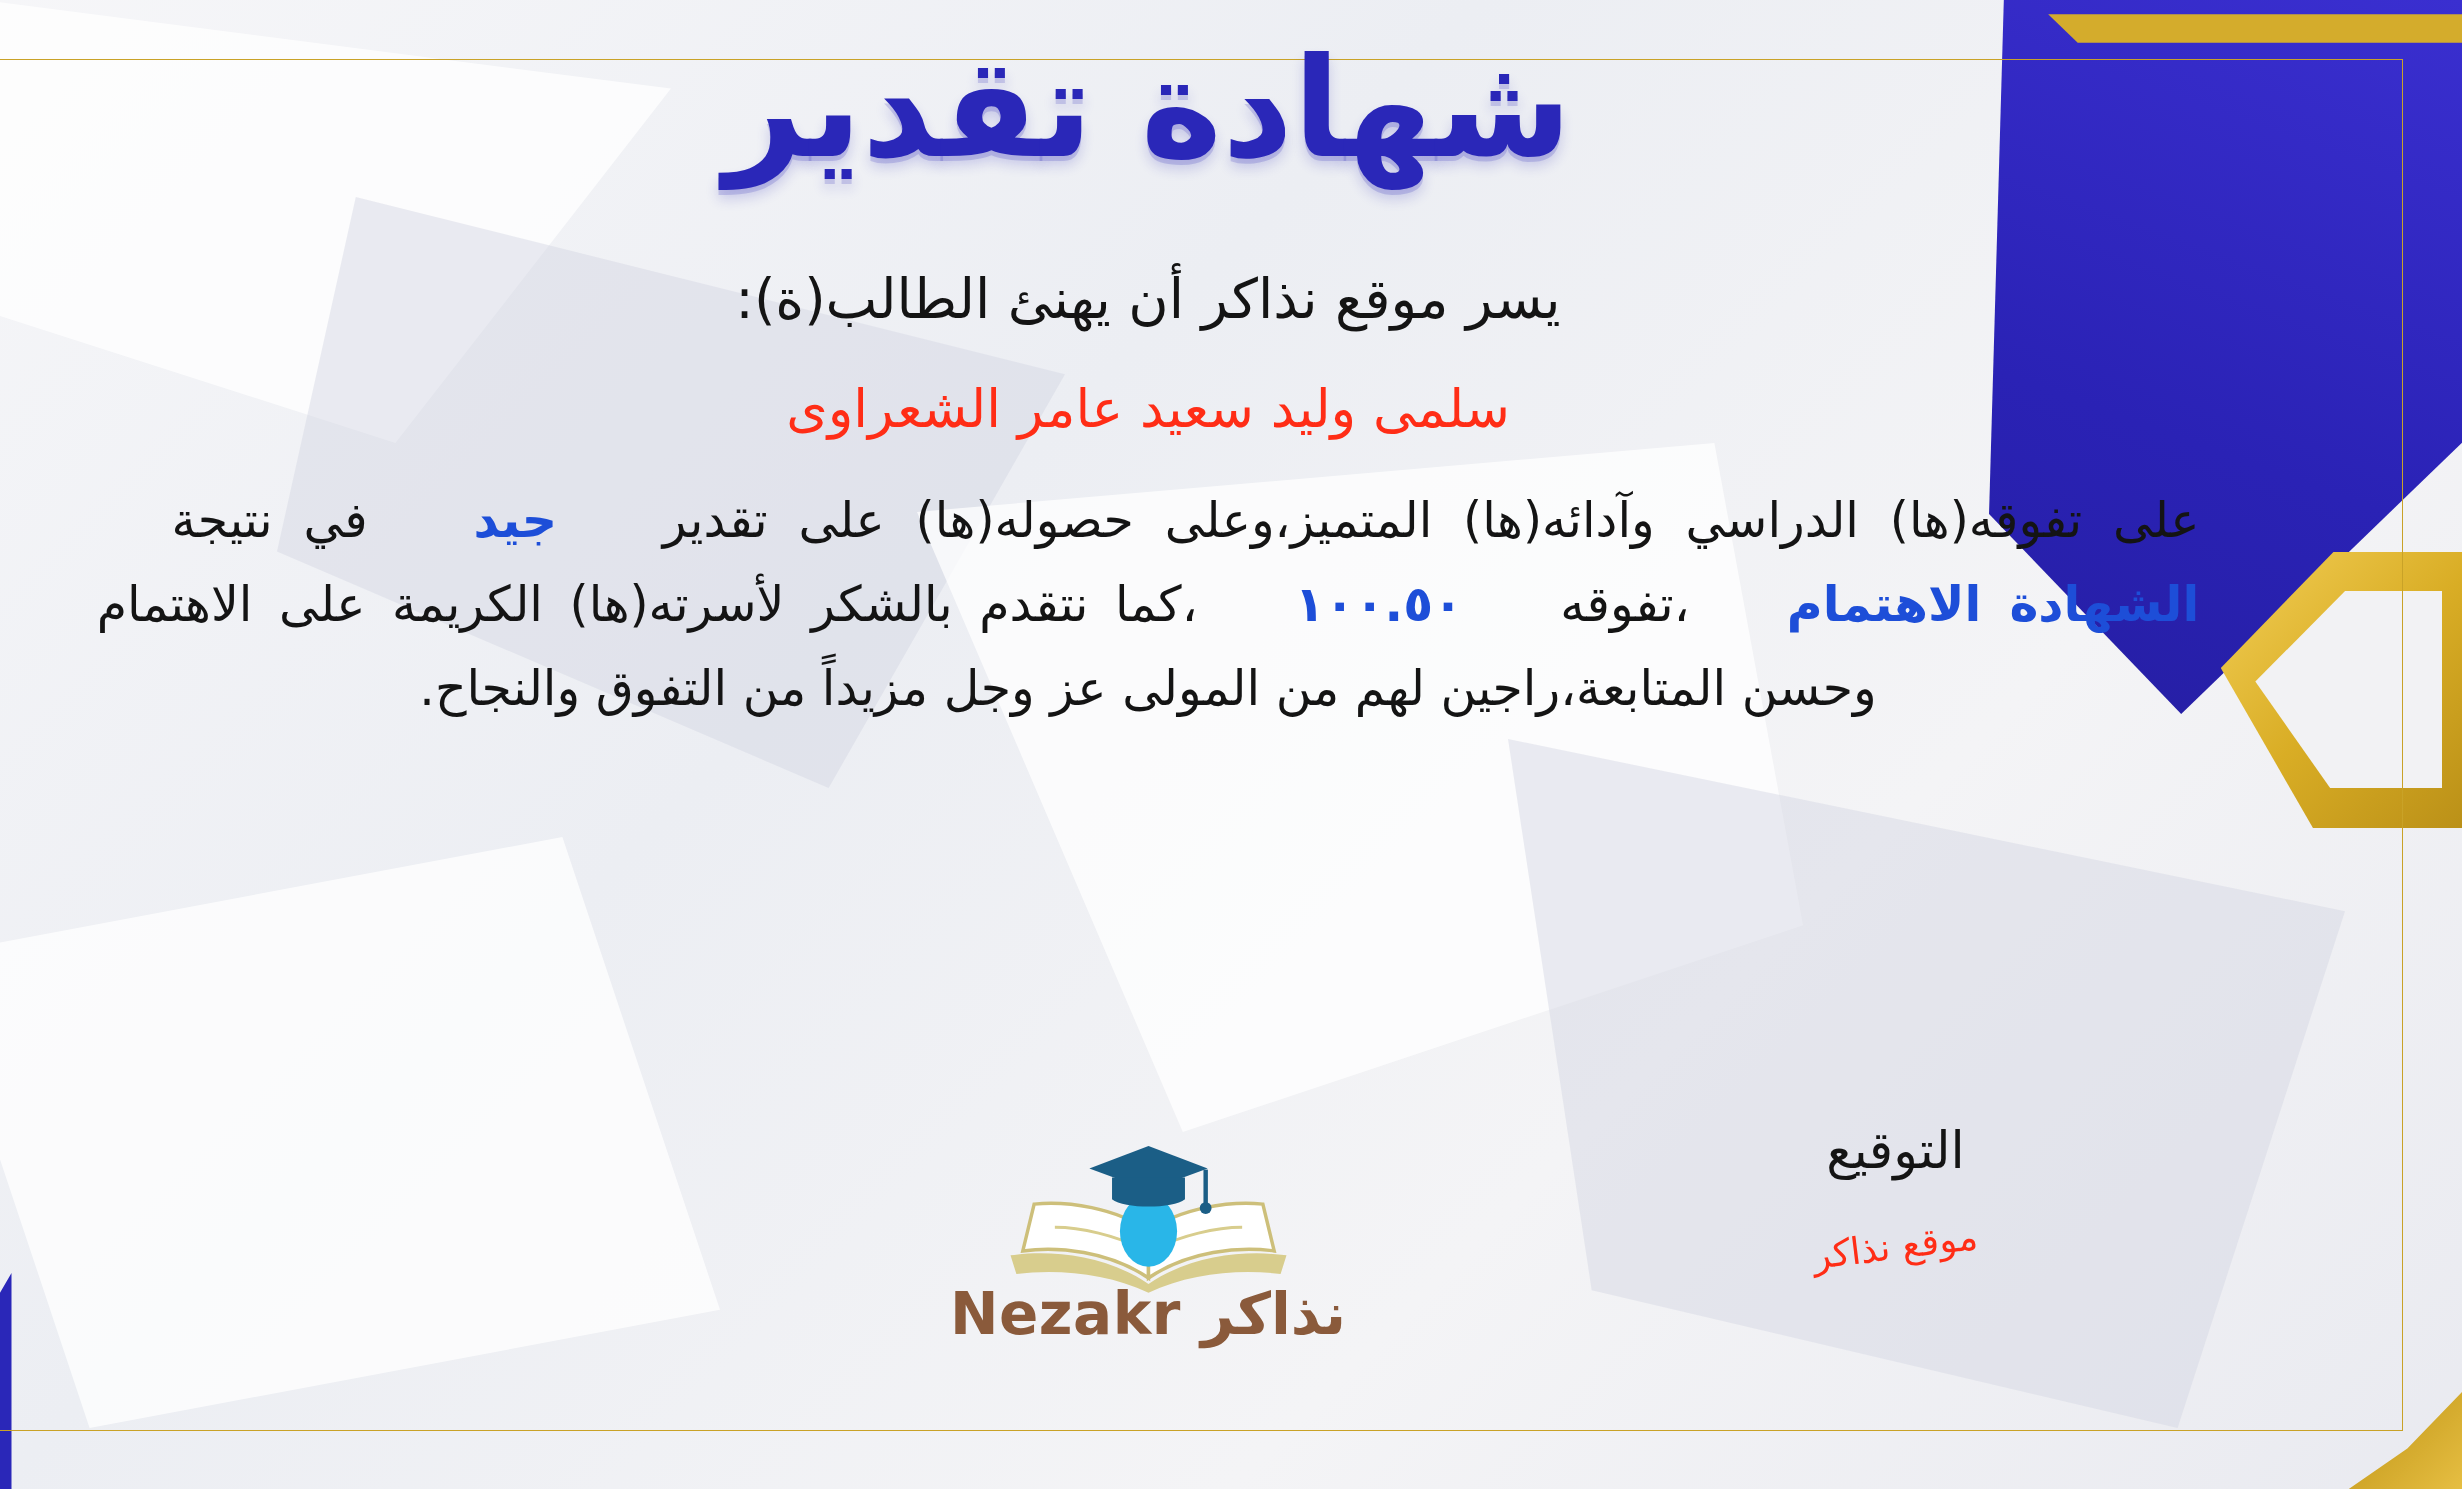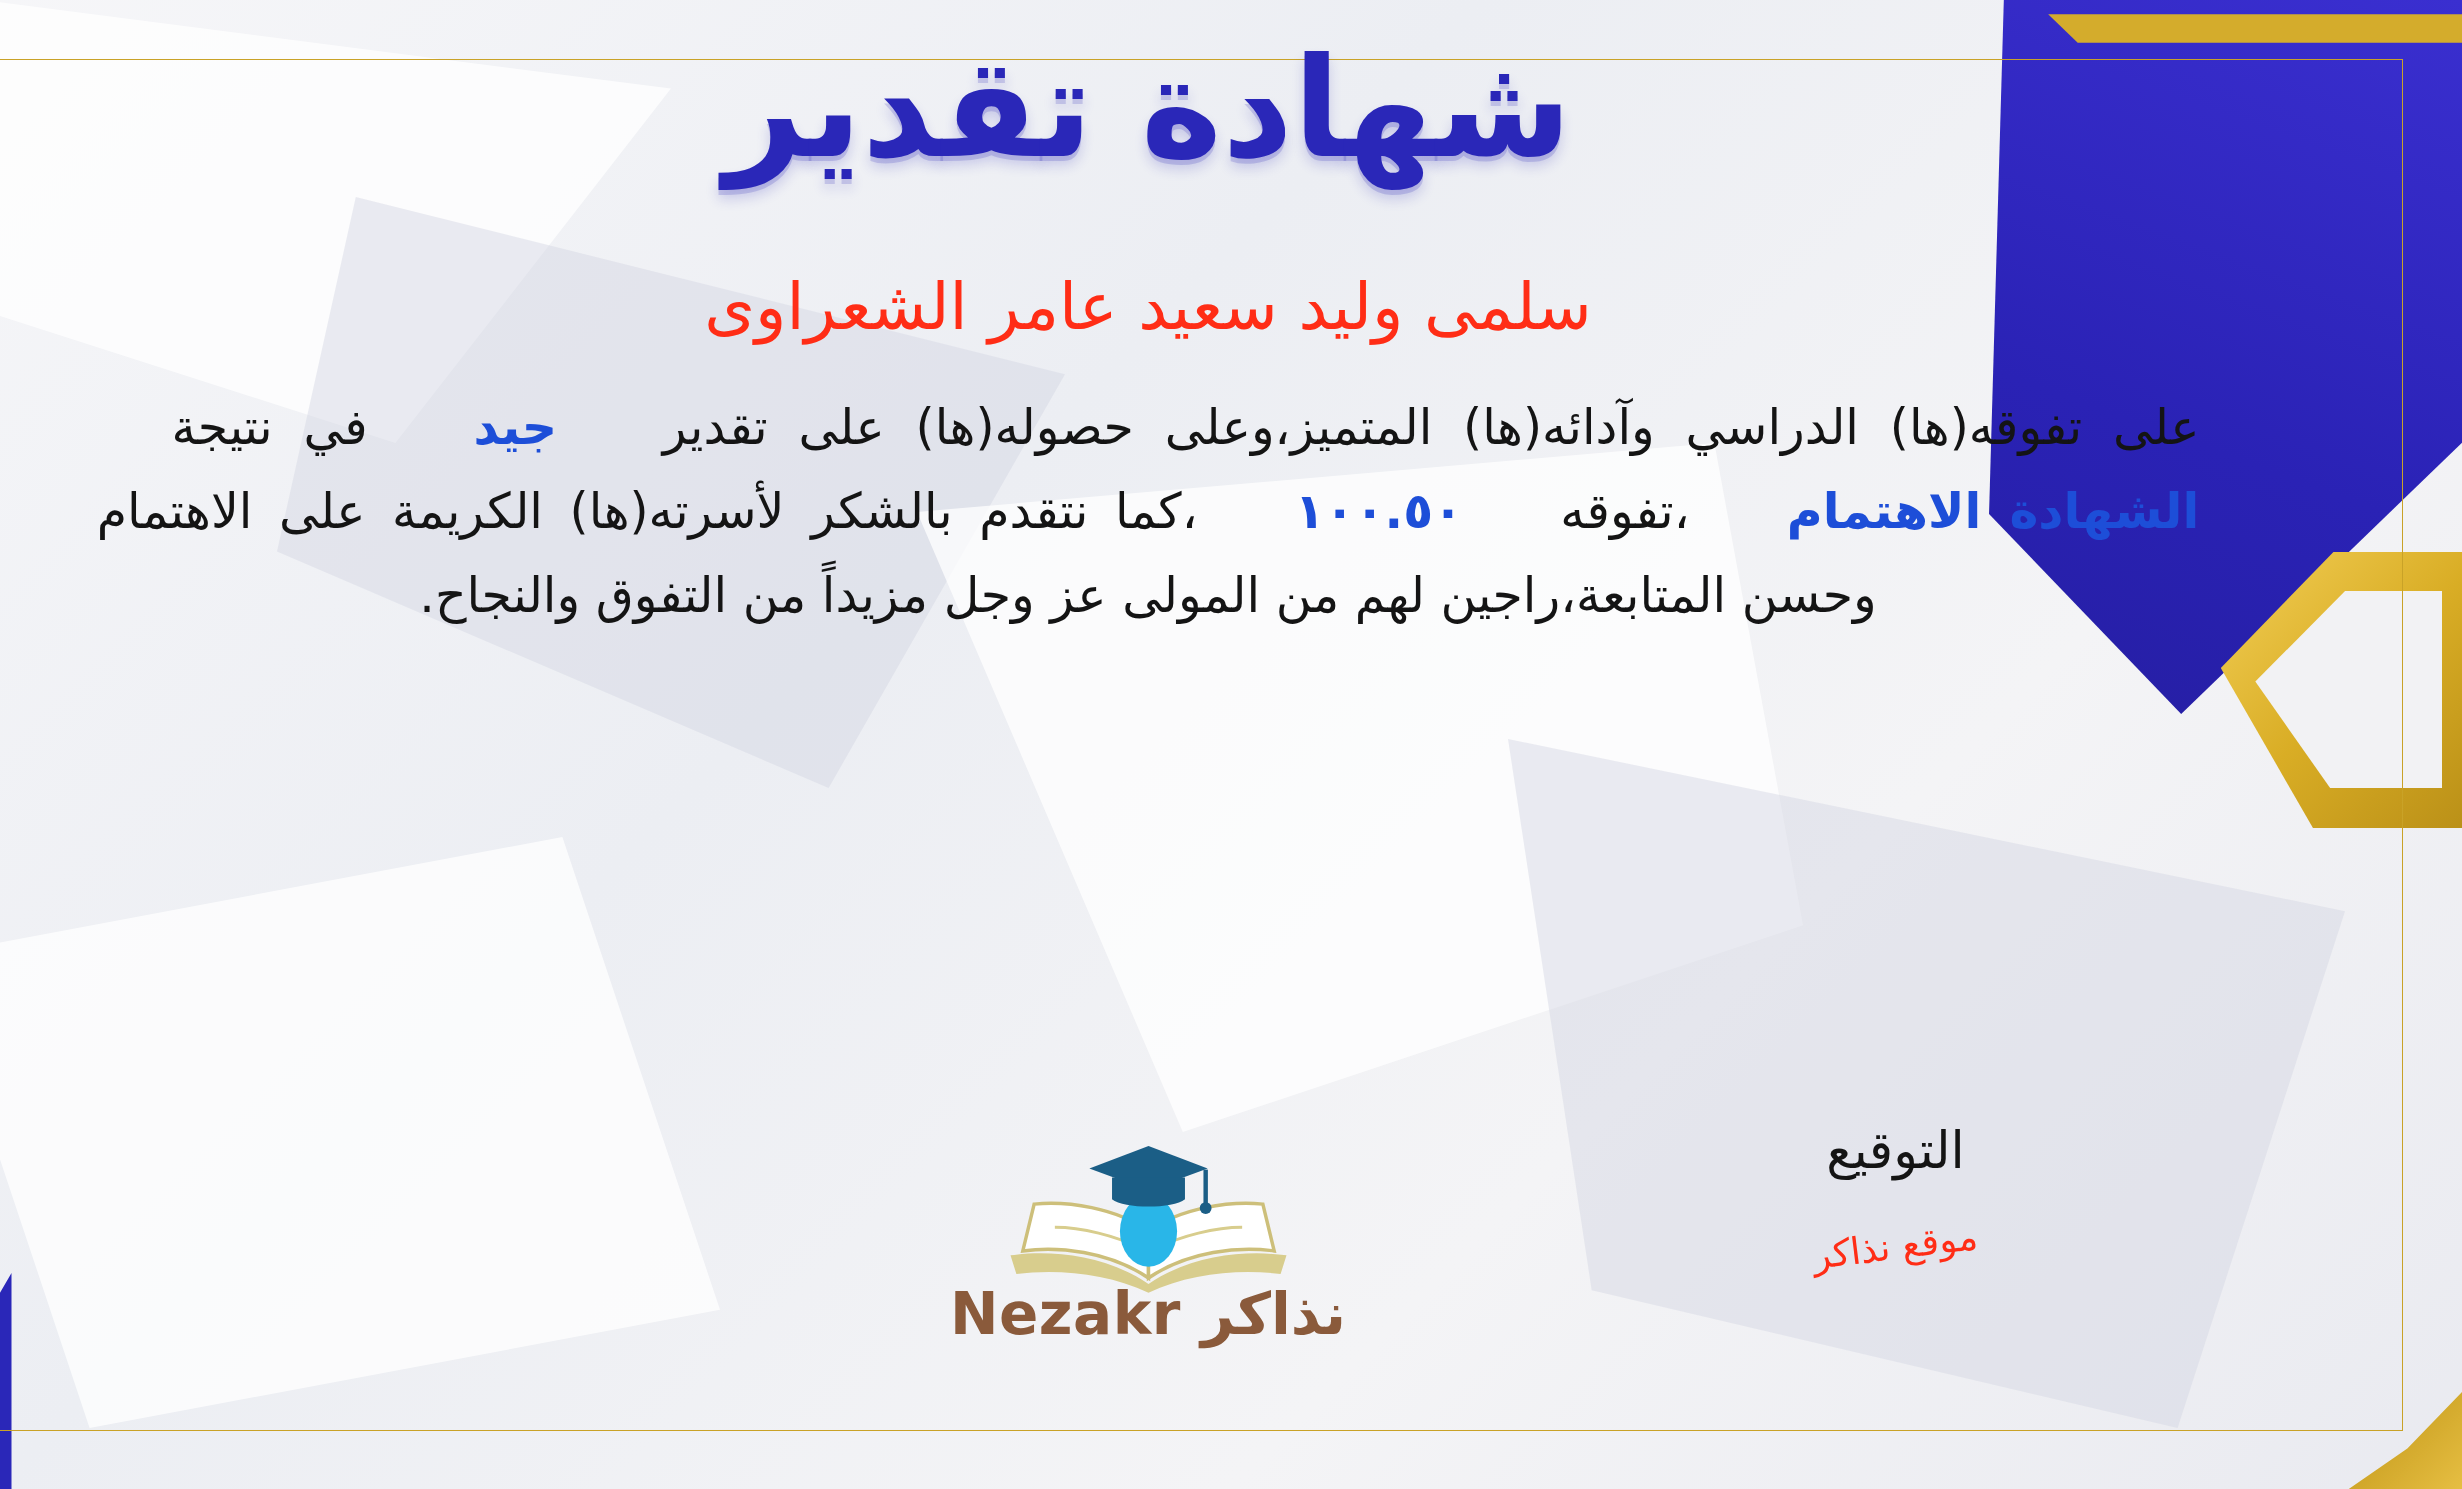--- a/index.html
+++ b/index.html
@@ -155,21 +155,21 @@
     color: #141414;
   }
 
   .line-intro {
     font-size: 55px;
     line-height: 1.5;
     margin-bottom: 28.6px;
   }
 
   .student-name {
-    font-size: 65px;
+    font-size: 53px;
     color: #ff2d16;
     line-height: 1.5;
     margin-bottom: 30.5px;
     font-weight: 500;
   }
 
   .para {
     font-size: 49px;
     line-height: 1.72;
     text-align: justify;
@@ -270,20 +270,21 @@
   </div>
 
   <div class="gold-border"></div>
 
   <div class="content">
 
     <div class="title">شهادة تقدير</div>
 
     <div class="body-block">
 
+      <div class="line-intro">يسر موقع نذاكر أن يهنئ الطالب(ة):</div>
 
       <div class="student-name">سلمى وليد سعيد عامر الشعراوى</div>
 
       <div class="para">
         <span>على تفوقه(ها) الدراسي وآدائه(ها) المتميز،وعلى حصوله(ها) على تقدير</span>
         <span class="sp"></span>
         <span class="hl">جيد</span>
         <span class="sp"></span>
         <span>في نتيجة</span>
         <span class="sp"></span>

